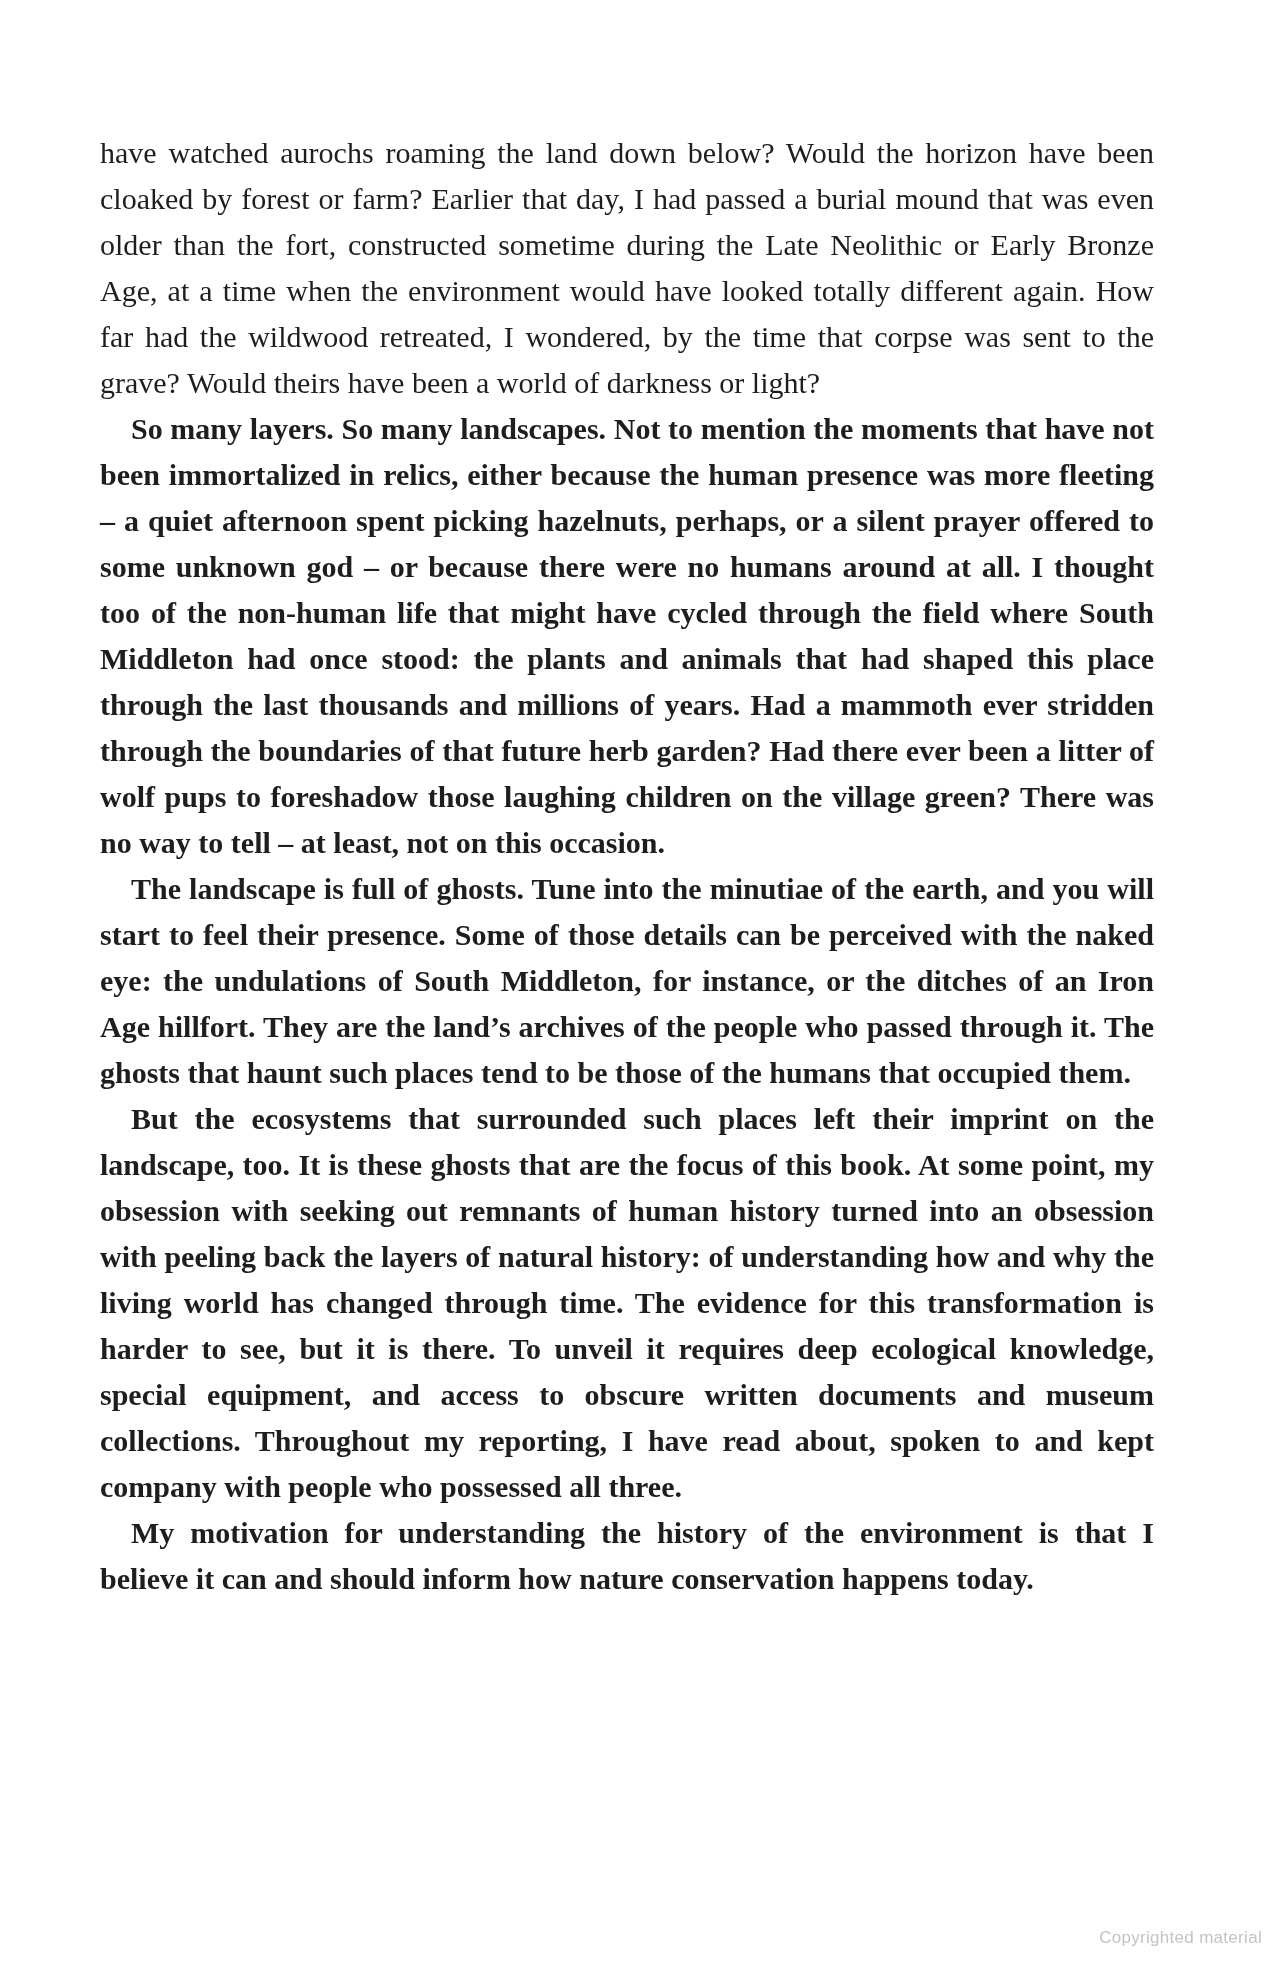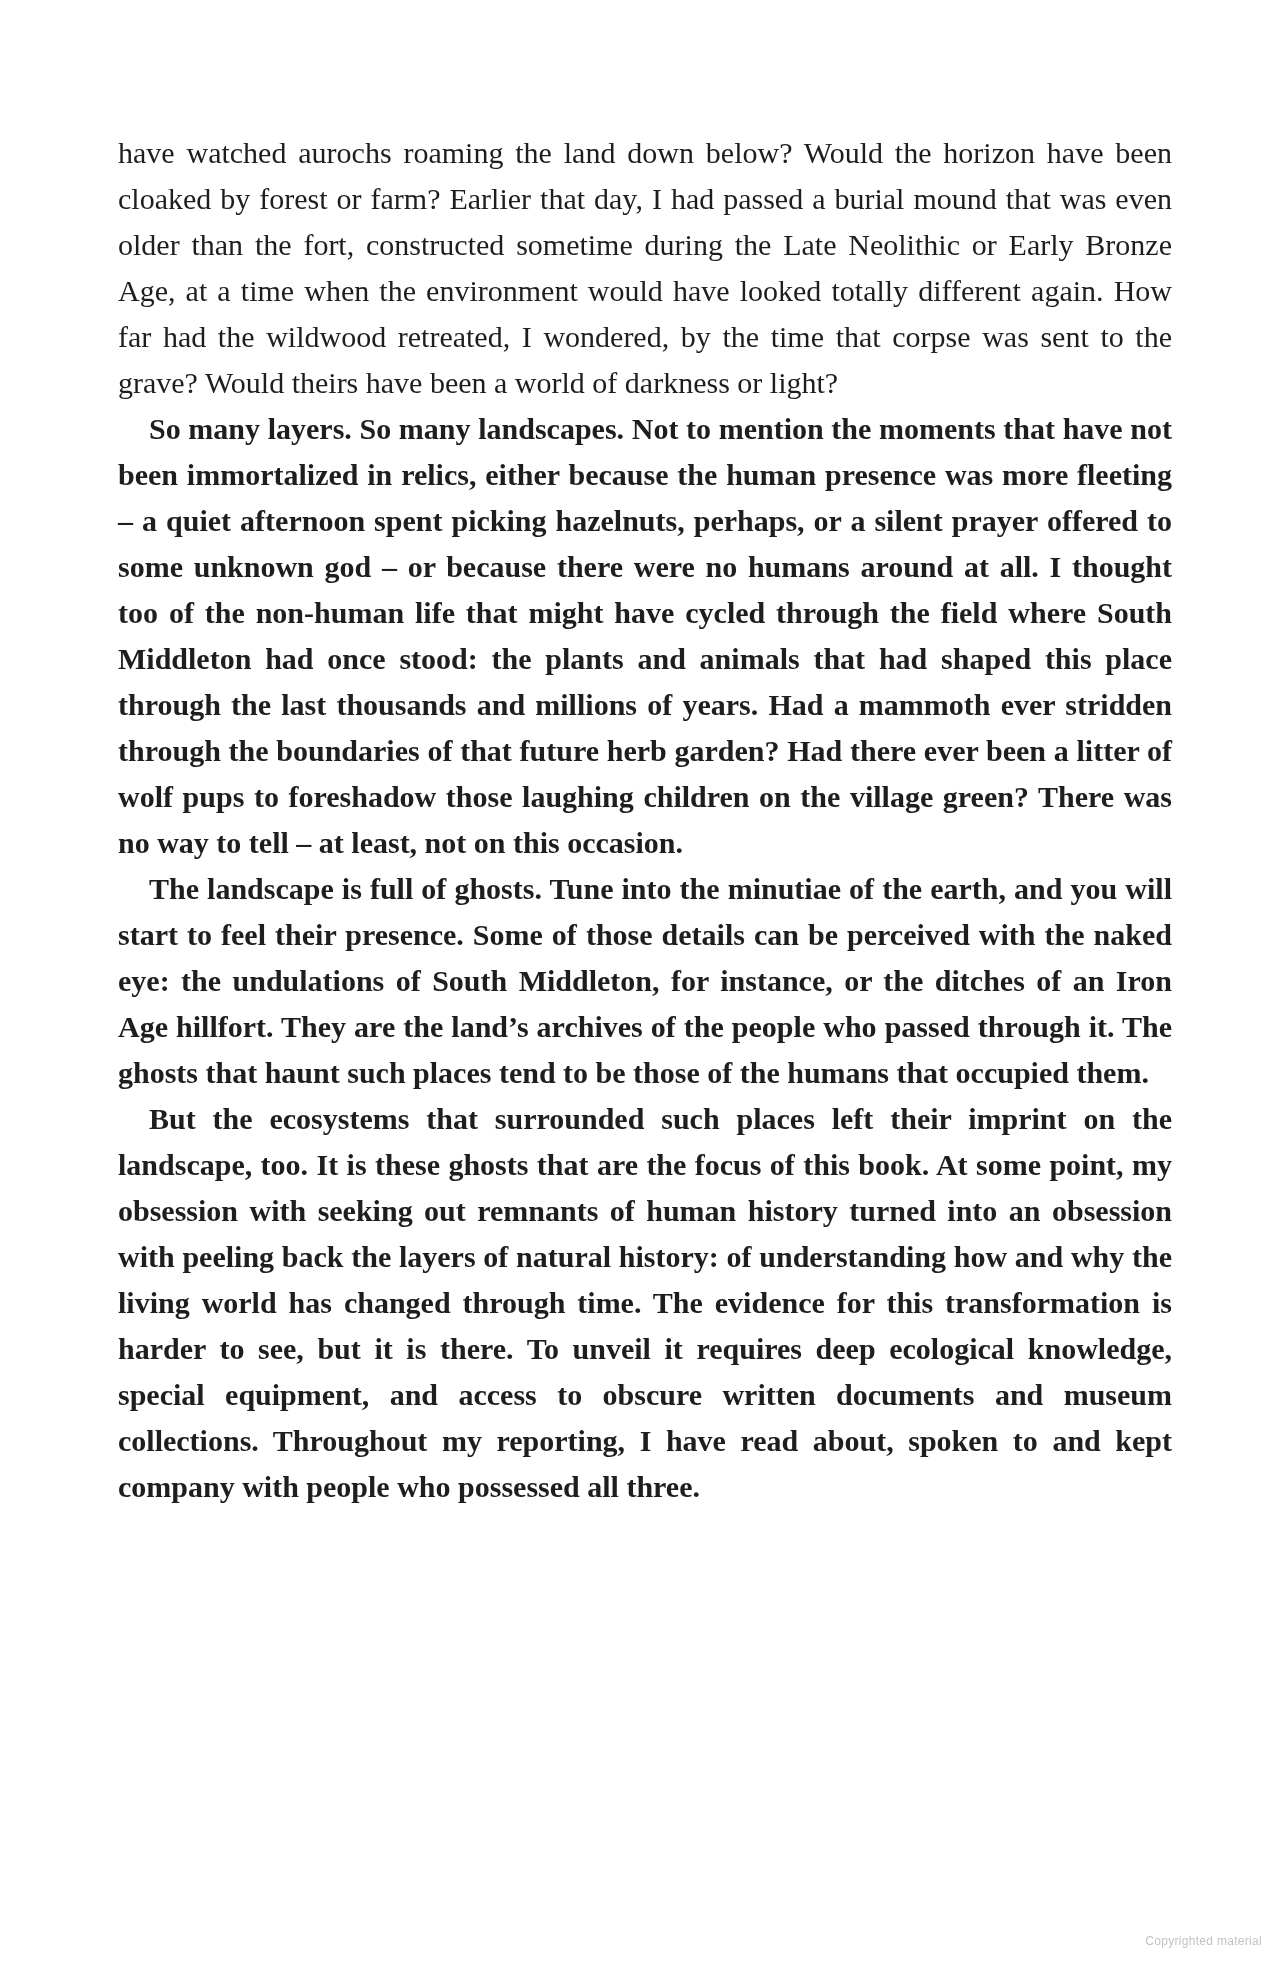--- a/index.html
+++ b/index.html
@@ -15,21 +15,21 @@
     position: relative;
     overflow: hidden;
   }
   .page {
     position: absolute;
     inset: 0;
     background: var(--background);
   }
   .page-text {
     position: absolute;
-    left: 118px;
+    left: 100px;
     top: 130px;
     width: 1054px;
     font-family: "Liberation Serif", "DejaVu Serif", serif;
     font-size: 30px;
     line-height: 46px;
     color: var(--text-color);
     text-align: justify;
     text-rendering: optimizeLegibility;
   }
   .page-text p {
@@ -38,29 +38,30 @@
   }
   .page-text p.indent {
     text-indent: 31px;
     font-weight: bold;
   }
   .watermark {
     position: absolute;
     right: 18px;
     bottom: 20px;
     font-family: "Liberation Sans", "DejaVu Sans", sans-serif;
-    font-size: 12px;
+    font-size: 17px;
     color: var(--watermark-color);
     letter-spacing: 0.3px;
   }
 </style>
 </head>
 <body>
 
 <div class="page">
   <div class="page-text">
     <p>have watched aurochs roaming the land down below? Would the horizon have been cloaked by forest or farm? Earlier that day, I had passed a burial mound that was even older than the fort, constructed sometime during the Late Neolithic or Early Bronze Age, at a time when the environment would have looked totally different again. How far had the wildwood retreated, I wondered, by the time that corpse was sent to the grave? Would theirs have been a world of darkness or light?</p>
     <p class="indent">So many layers. So many landscapes. Not to mention the moments that have not been immortalized in relics, either because the human presence was more fleeting – a quiet afternoon spent picking hazelnuts, perhaps, or a silent prayer offered to some unknown god – or because there were no humans around at all. I thought too of the non-human life that might have cycled through the field where South Middleton had once stood: the plants and animals that had shaped this place through the last thousands and millions of years. Had a mammoth ever stridden through the boundaries of that future herb garden? Had there ever been a litter of wolf pups to foreshadow those laughing children on the village green? There was no way to tell – at least, not on this occasion.</p>
     <p class="indent">The landscape is full of ghosts. Tune into the minutiae of the earth, and you will start to feel their presence. Some of those details can be perceived with the naked eye: the undulations of South Middleton, for instance, or the ditches of an Iron Age hillfort. They are the land’s archives of the people who passed through it. The ghosts that haunt such places tend to be those of the humans that occupied them.</p>
     <p class="indent">But the ecosystems that surrounded such places left their imprint on the landscape, too. It is these ghosts that are the focus of this book. At some point, my obsession with seeking out remnants of human history turned into an obsession with peeling back the layers of natural history: of understanding how and why the living world has changed through time. The evidence for this transformation is harder to see, but it is there. To unveil it requires deep ecological knowledge, special equipment, and access to obscure written documents and museum collections. Throughout my reporting, I have read about, spoken to and kept company with people who possessed all three.</p>
+    <p class="indent">My motivation for understanding the history of the environment is that I believe it can and should inform how nature conservation happens today.</p>
   </div>
   <div class="watermark">Copyrighted material</div>
 </div>
 
 </body></html>

